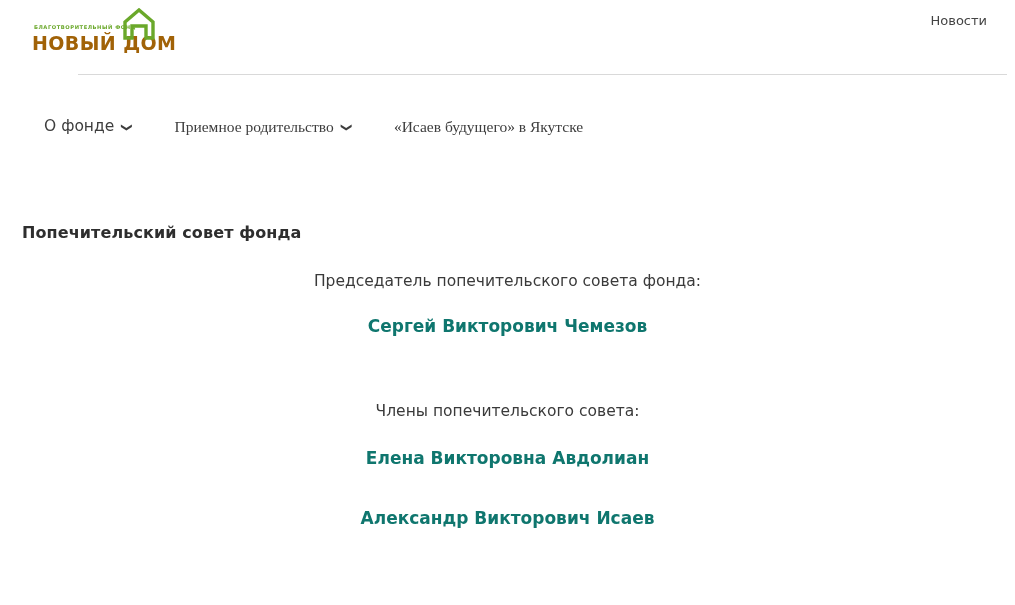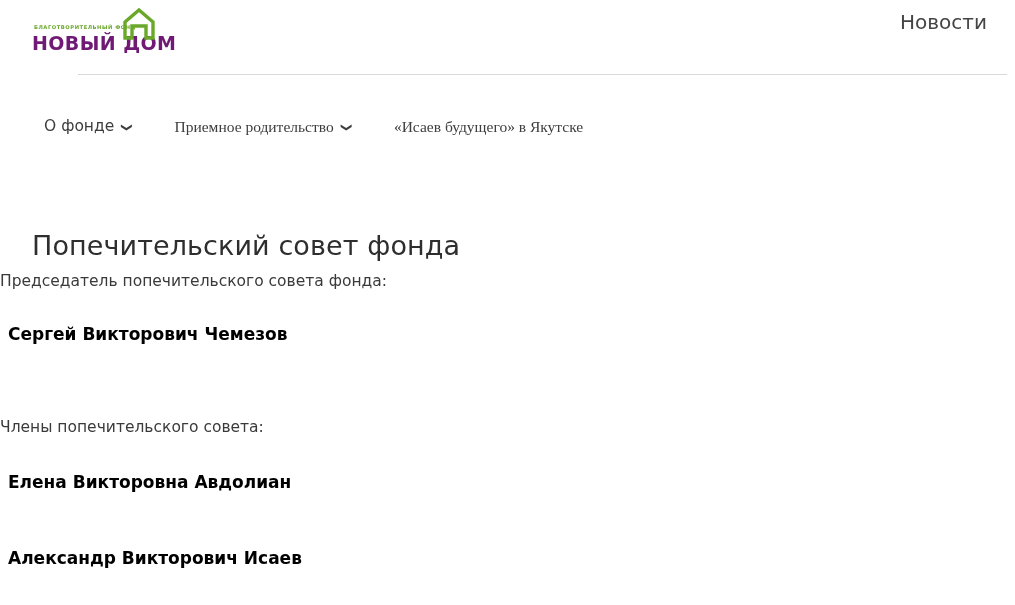--- a/index.html
+++ b/index.html
@@ -44,40 +44,40 @@
     top: 16px;
     white-space: nowrap;
   }
   .logo-main-text {
     position: absolute;
     left: 0px;
     top: 24px;
     font-size: 19px;
     font-weight: bold;
     letter-spacing: 0.4px;
-    color: #701a75;
+    color: #a16207;
     white-space: nowrap;
   }
   .logo-house {
     position: absolute;
     left: 90px;
     top: 0px;
     width: 34px;
     height: 32px;
   }
 
   .top-nav {
     position: absolute;
     right: 28px;
     top: 10px;
   }
   .top-nav a {
     color: #444444;
     text-decoration: none;
-    font-size: 20px;
+    font-size: 13px;
   }
 
   .header-rule {
     position: absolute;
     left: 78px;
     right: 8px;
     top: 74px;
     height: 1px;
     background: #d9d9d9;
   }
@@ -107,46 +107,46 @@
     font-size: 11px;
     color: #3d3d3d;
     transform: translateY(1px);
   }
   .nav-gap-1 { margin-left: 44px; }
   .nav-gap   { margin-left: 44px; font-family: Liberation Serif, serif; }
 
   
   .page-title {
     position: absolute;
-    left: 32px;
+    left: 22px;
     top: 212px;
-    font-size: 27px;
-    font-weight: normal;
+    font-size: 16px;
+    font-weight: bold;
     color: #2e2e2e;
     letter-spacing: 0.1px;
   }
 
   .content-block {
     position: absolute;
     left: 0;
     top: 272px;
     width: 1015px;
-    text-align: left;
+    text-align: center;
   }
   .lead {
     font-size: 15.5px;
     color: #3a3a3a;
     margin: 0;
     padding: 0;
   }
   .person {
     font-size: 17px;
     font-weight: bold;
-    color: #000000;
-    margin: 8px;
+    color: #0f766e;
+    margin: 0;
     padding: 0;
   }
   .sp-1 { height: 26px; }
   .sp-2 { height: 66px; }
   .sp-3 { height: 28px; }
   .sp-4 { height: 20px; }
 </style>
 </head>
 <body>
 

